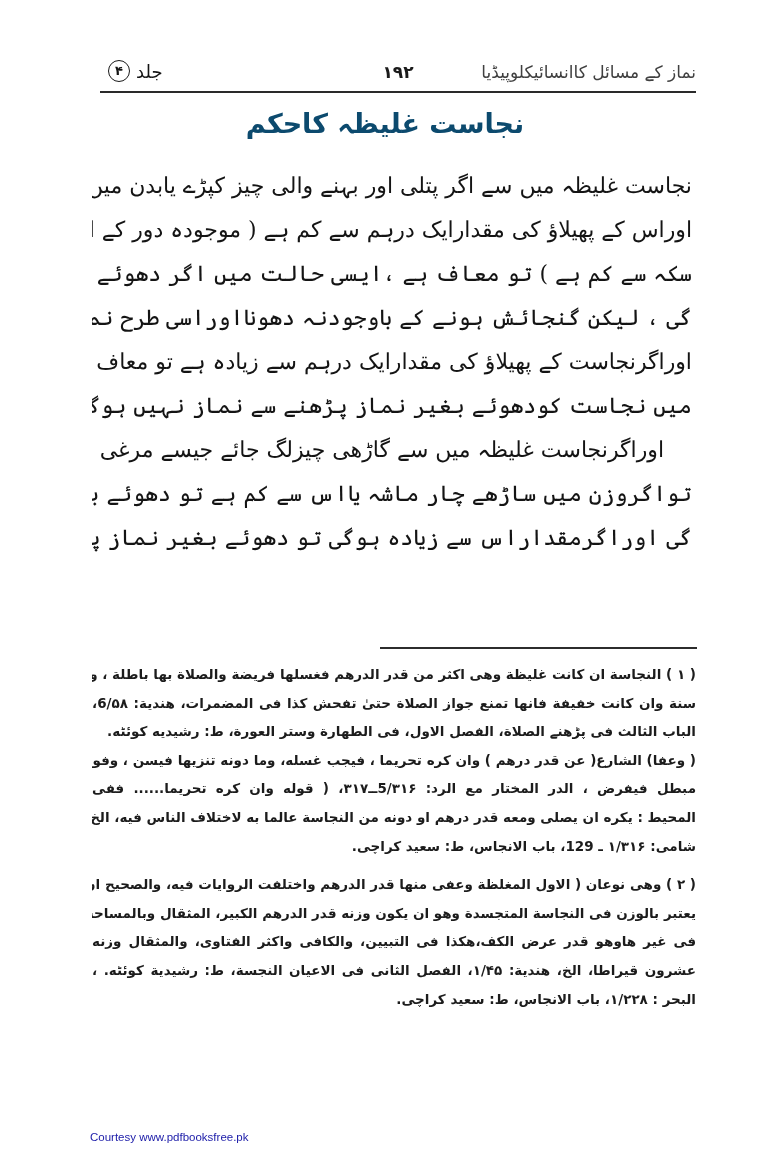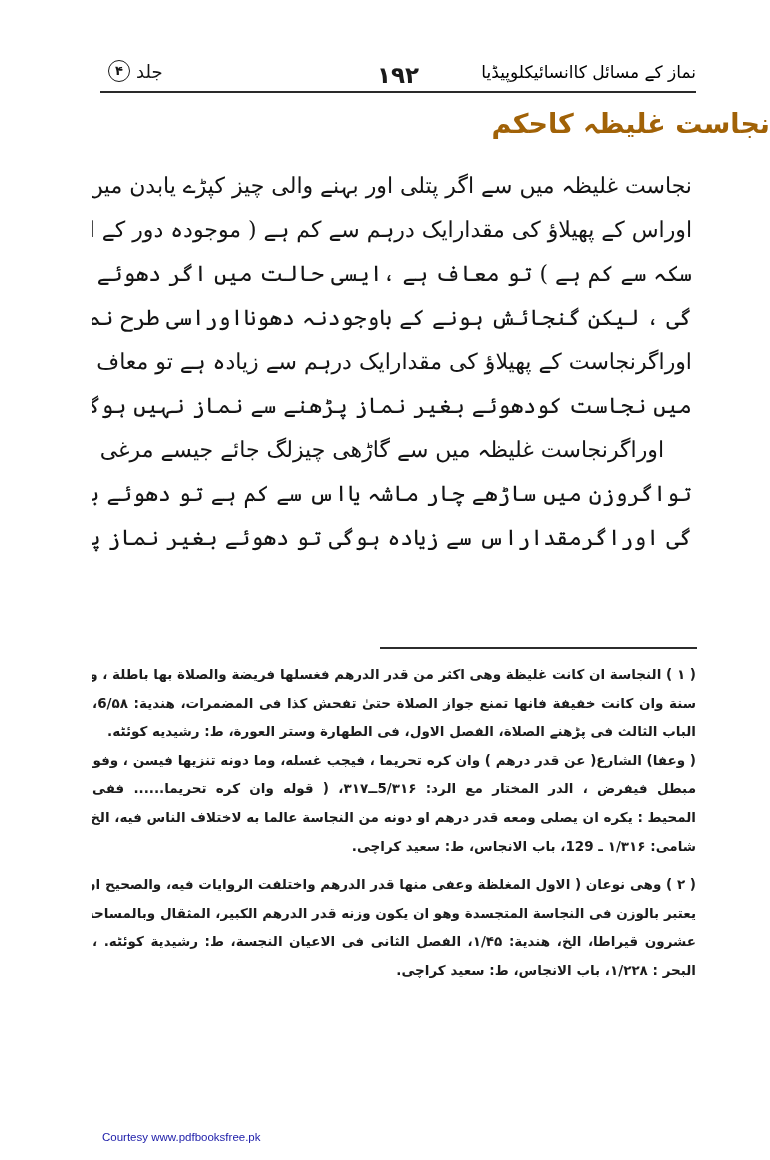--- a/index.html
+++ b/index.html
@@ -27,30 +27,30 @@
     top: 58px;
     width: 596px;
     height: 34px;
   }
   .hdr-book {
     position: absolute;
     right: 0;
     top: 4px;
     direction: rtl;
     font-size: 17px;
-    color: #000000;
+    color: #404040;
     white-space: nowrap;
   }
   .hdr-page {
     position: absolute;
     left: 0;
     right: 0;
     top: 4px;
     text-align: center;
-    font-size: 23px;
+    font-size: 17px;
     font-weight: bold;
     color: #1a1a1a;
   }
   .hdr-vol {
     position: absolute;
     left: 8px;
     top: 2px;
     direction: rtl;
     font-size: 18px;
     white-space: nowrap;
@@ -76,25 +76,25 @@
     width: 596px;
     height: 0;
     border-top: 2px solid #2a2a2a;
   }
   
   .section-title {
     position: absolute;
     left: 0;
     right: 0;
     top: 108px;
-    text-align: right;
+    text-align: center;
     direction: rtl;
     font-size: 27px;
     font-weight: bold;
-    color: #a16207;
+    color: #0c4a6e;
   }
   
   .body-text {
     position: absolute;
     left: 92px;
     width: 600px;
     top: 164px;
     direction: rtl;
     text-align: justify;
     text-align-last: right;
@@ -148,21 +148,21 @@
   }
   .footnotes .fline.last {
     text-align-last: right;
   }
   .footnotes .gap {
     height: 10px;
   }
   
   .courtesy {
     position: absolute;
-    left: 102px;
+    left: 90px;
     top: 1131px;
     font-family: "Liberation Sans", sans-serif;
     font-size: 11.5px;
     color: #1a1aa8;
     direction: ltr;
   }
 </style>
 </head>
 <body>
 
@@ -203,20 +203,21 @@
       <span class="fline last">الباب الثالث فى پڑھنے الصلاة، الفصل الاول، فى الطهارة وستر العورة، ط: رشيديه كوئٹه.</span>
       <span class="fline">( وعفا) الشارع( عن قدر درهم ) وان كره تحريما ، فيجب غسله، وما دونه تنزيها فيسن ، وفوقه</span>
       <span class="fline">مبطل فيفرض ، الدر المختار مع الرد: 5/۳۱۶ــ۳۱۷، ( قوله وان كره تحريما...... ففى</span>
       <span class="fline">المحيط : يكره ان يصلى ومعه قدر درهم او دونه من النجاسة عالما به لاختلاف الناس فيه، الخ،</span>
       <span class="fline last">شامى: ۱/۳۱۶ ـ 129، باب الانجاس، ط: سعيد كراچى.</span>
     </div>
     <div class="gap"></div>
     <div>
       <span class="fline">( ۲ ) وهى نوعان ( الاول المغلظة وعفى منها قدر الدرهم واختلفت الروايات فيه، والصحيح ان</span>
       <span class="fline">يعتبر بالوزن فى النجاسة المتجسدة وهو ان يكون وزنه قدر الدرهم الكبير، المثقال وبالمساحة</span>
+      <span class="fline">فى غير هاوهو قدر عرض الكف،هكذا فى التبيين، والكافى واكثر الفتاوى، والمثقال وزنه</span>
       <span class="fline">عشرون قيراطا، الخ، هندية: ۱/۴۵، الفصل الثانى فى الاعيان النجسة، ط: رشيدية كوئٹه. ،</span>
       <span class="fline last">البحر : ۱/۲۲۸، باب الانجاس، ط: سعيد كراچى.</span>
     </div>
   </div>
 
   <div class="courtesy">Courtesy www.pdfbooksfree.pk</div>
 
 </div>
 
 </body></html>

